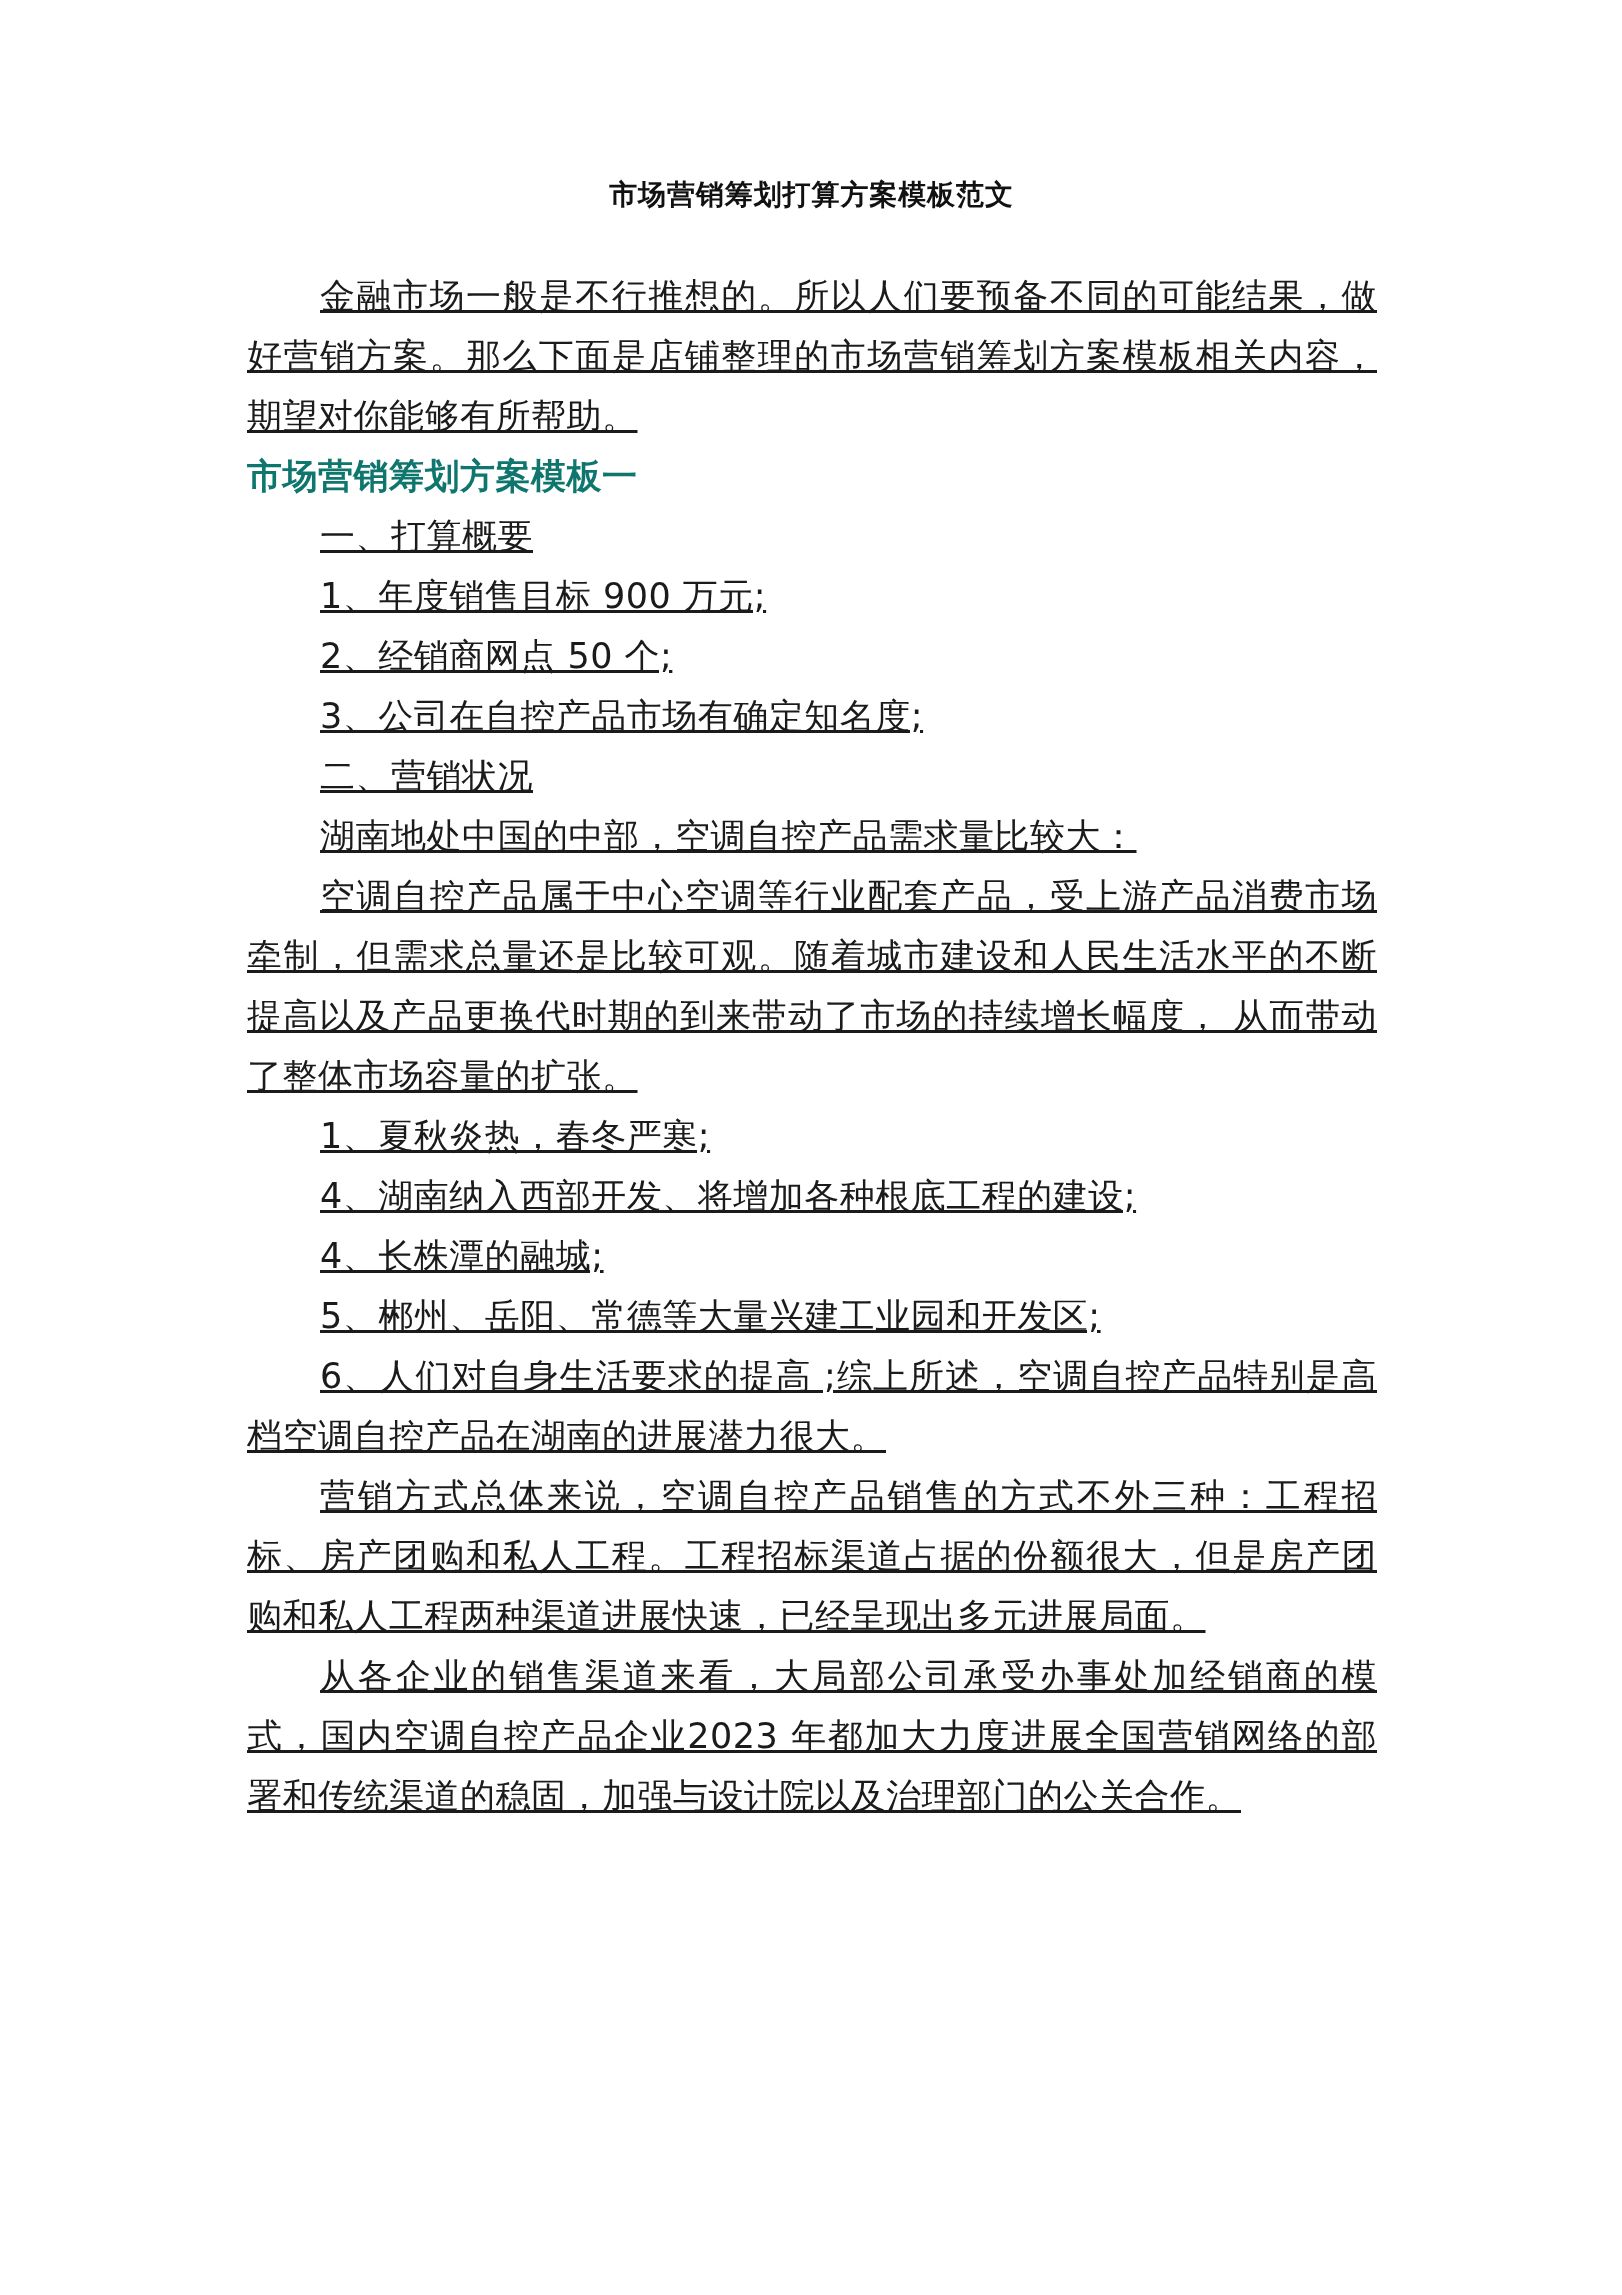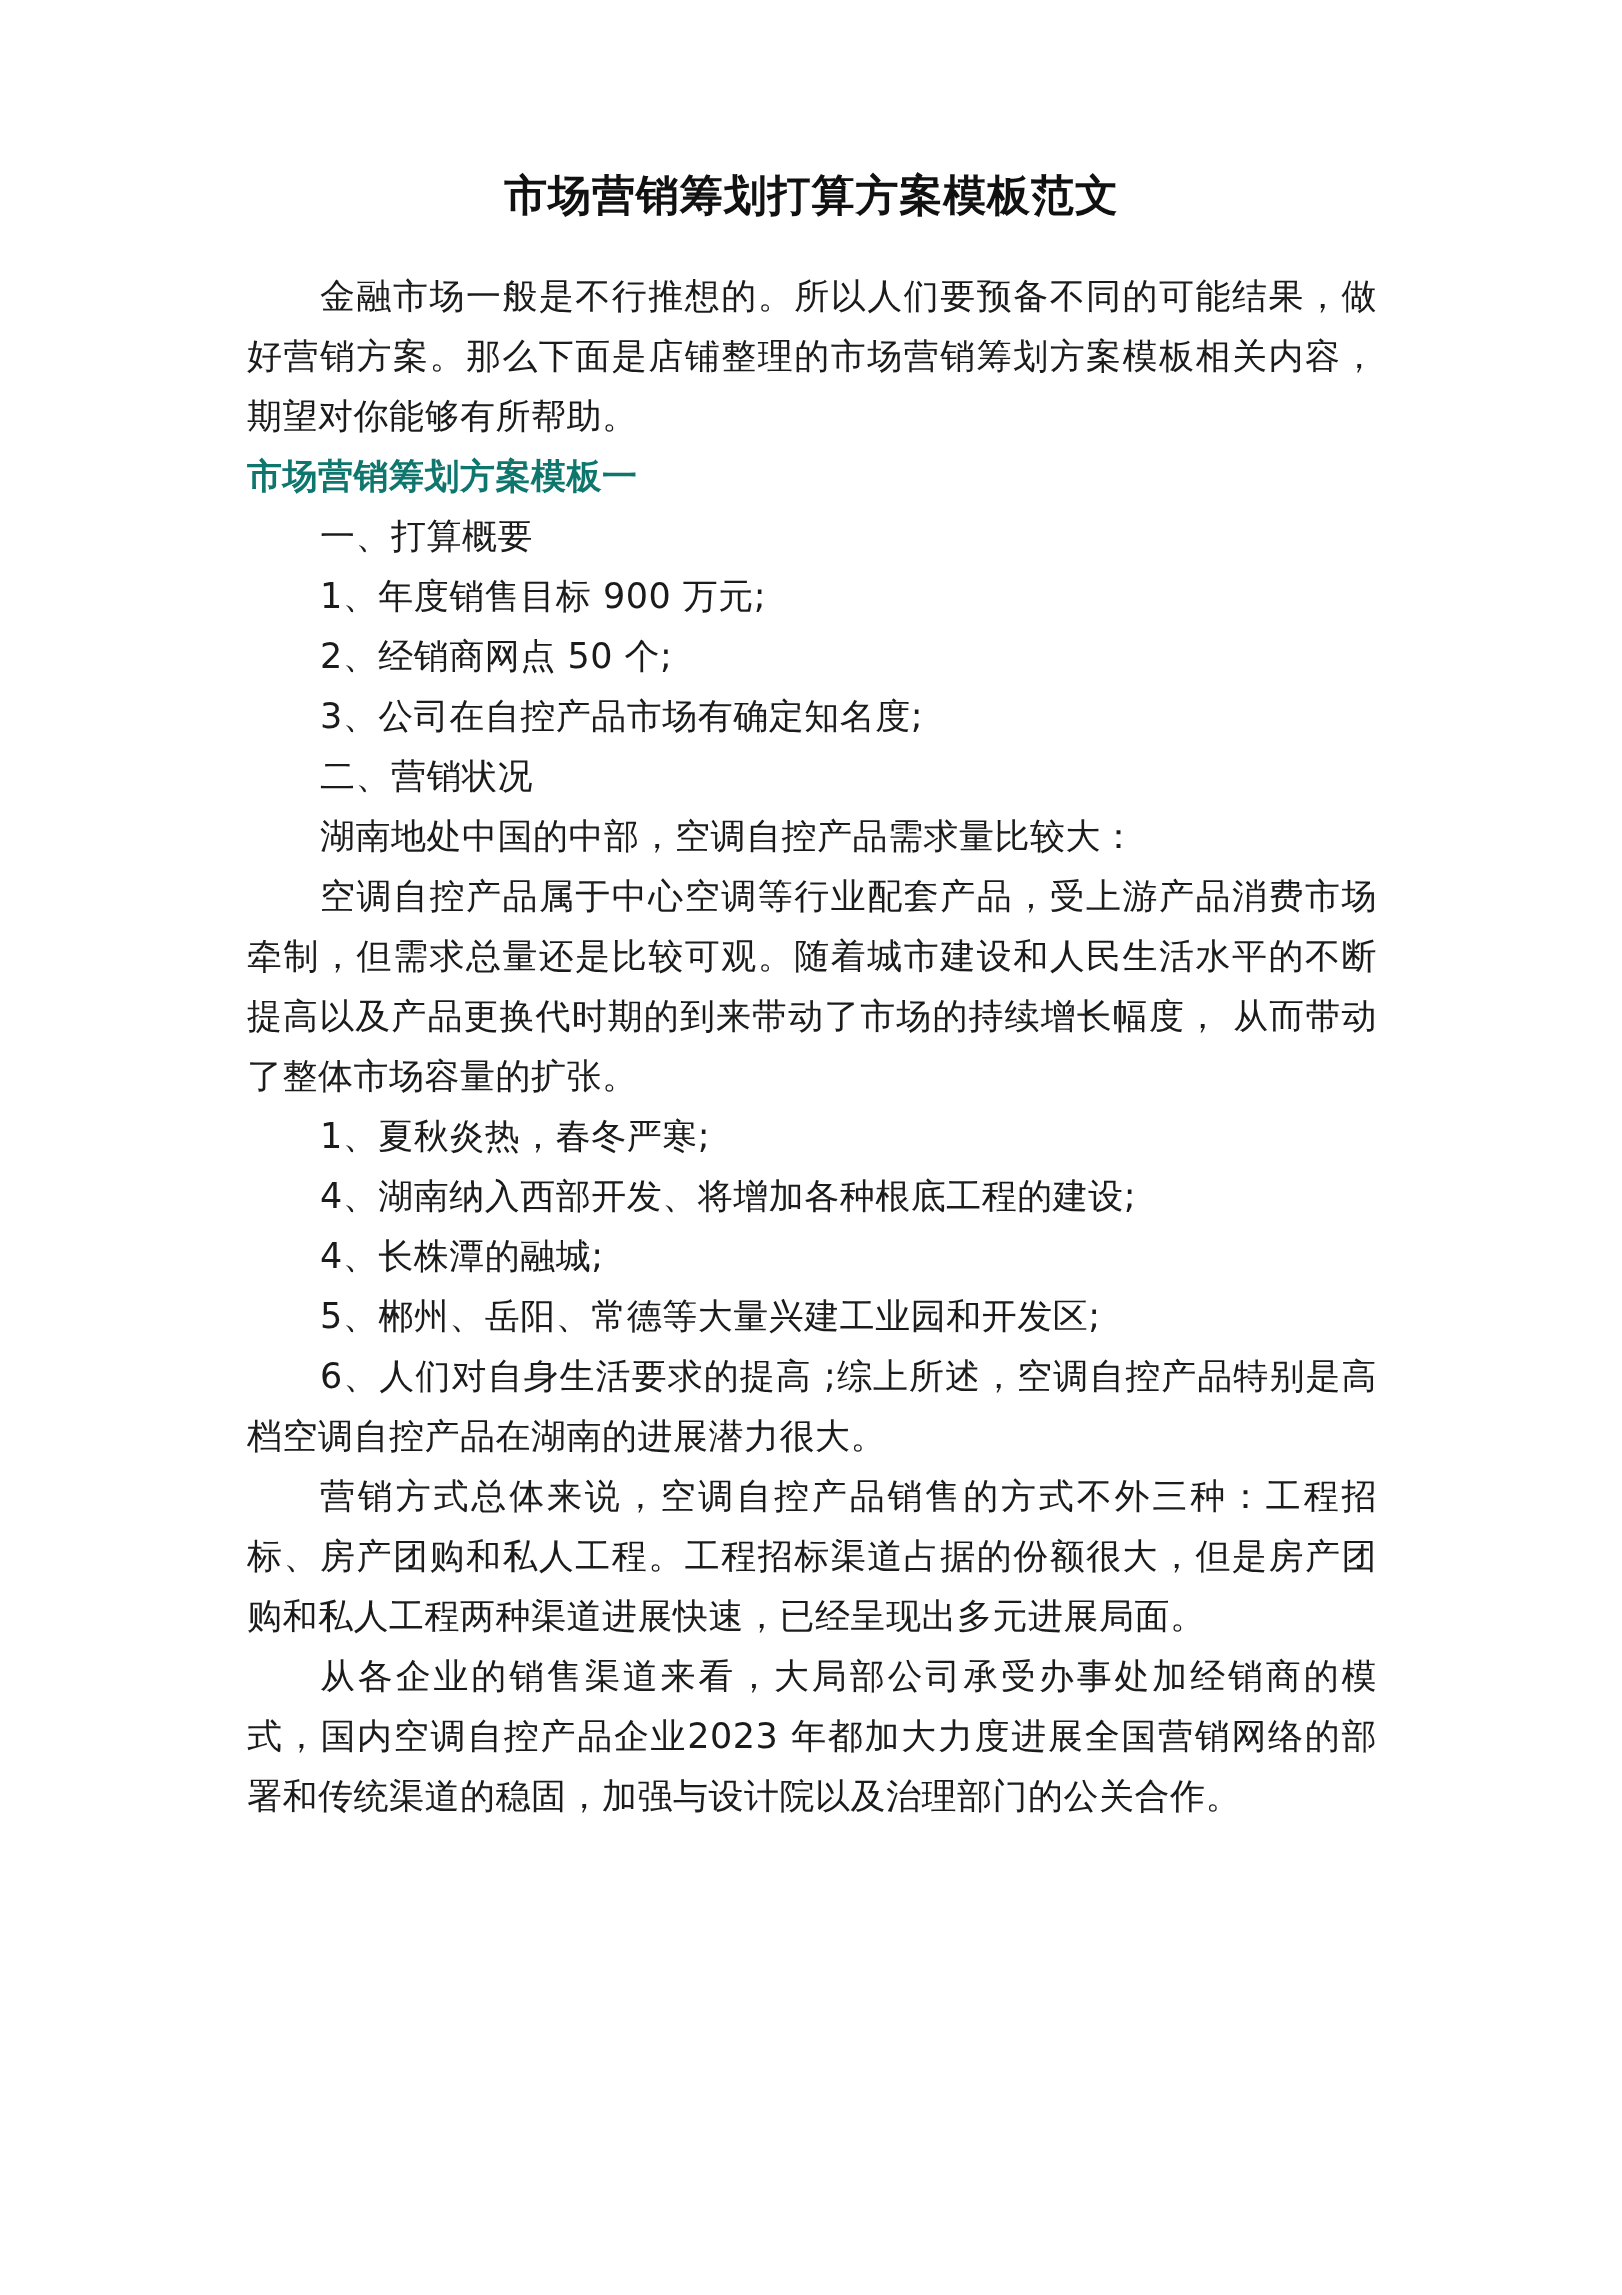--- a/index.html
+++ b/index.html
@@ -21,21 +21,21 @@
     width: 1623px;
     height: 2295px;
     background: #ffffff;
   }
   .doc-title {
     position: absolute;
     top: 169px;
     left: 0;
     width: 1623px;
     text-align: center;
-    font-size: 43px;
+    font-size: 28px;
     font-weight: bold;
     line-height: 52px;
     letter-spacing: 0.9px;
     color: #111111;
     margin: 0;
   }
   .body-text {
     position: absolute;
     top: 266px;
     left: 247px;
@@ -44,20 +44,21 @@
     line-height: 60px;
     letter-spacing: 0.5px;
   }
   .body-text p {
     margin: 0;
     text-align: justify;
     text-align-last: left;
   }
   .indent {
     text-indent: 73px;
+    text-decoration: underline;
   }
   .section-heading {
     font-weight: bold;
     color: #0f766e;
   }
 </style>
 </head>
 <body>
 
 <div class="page">

